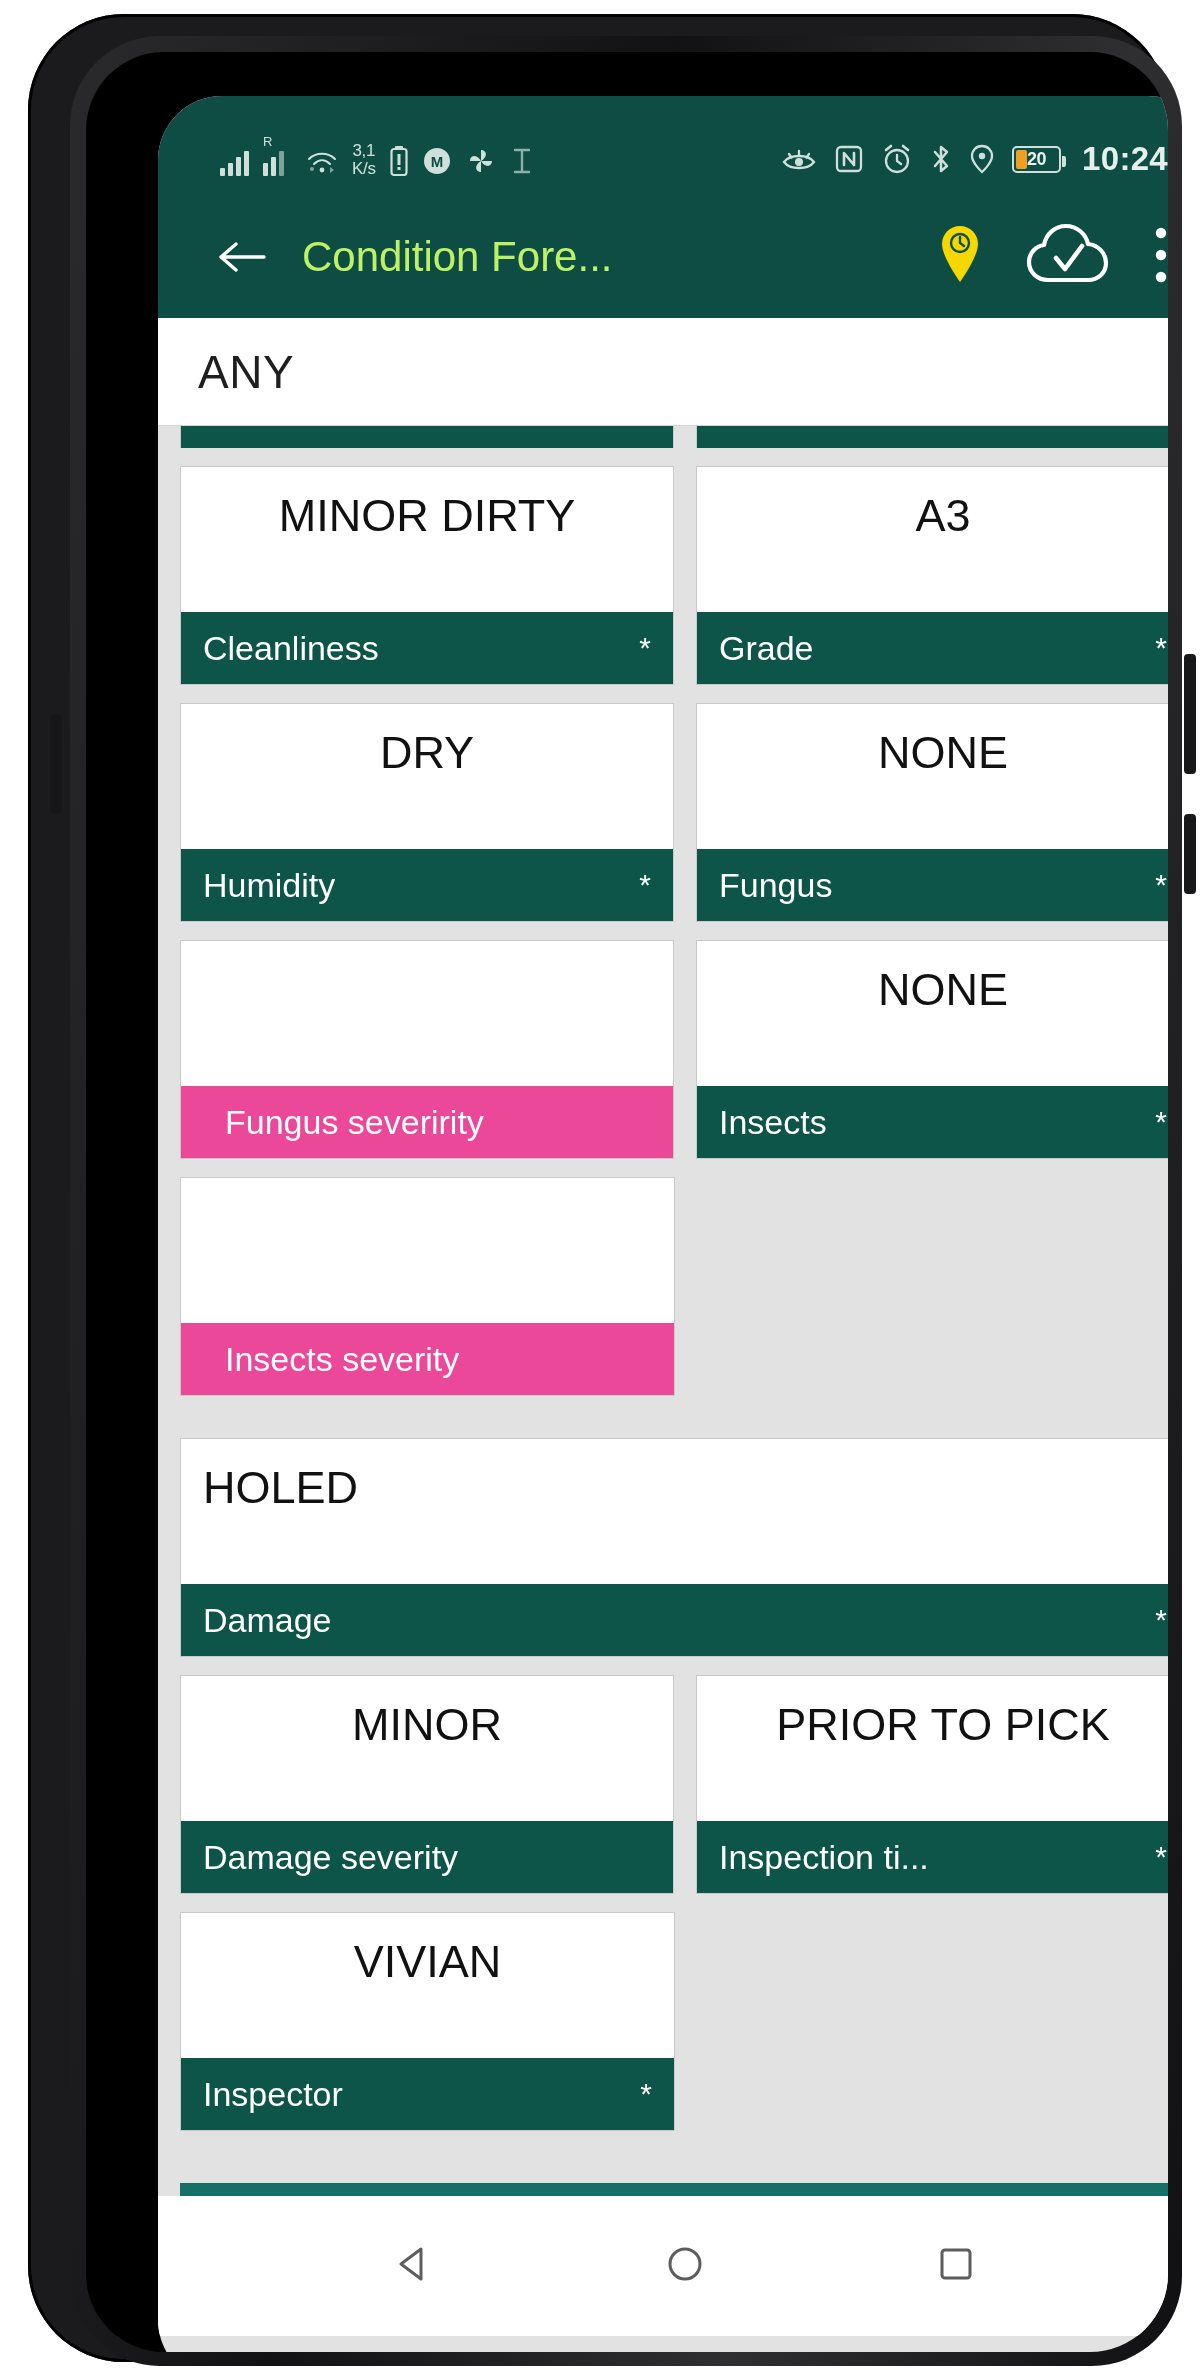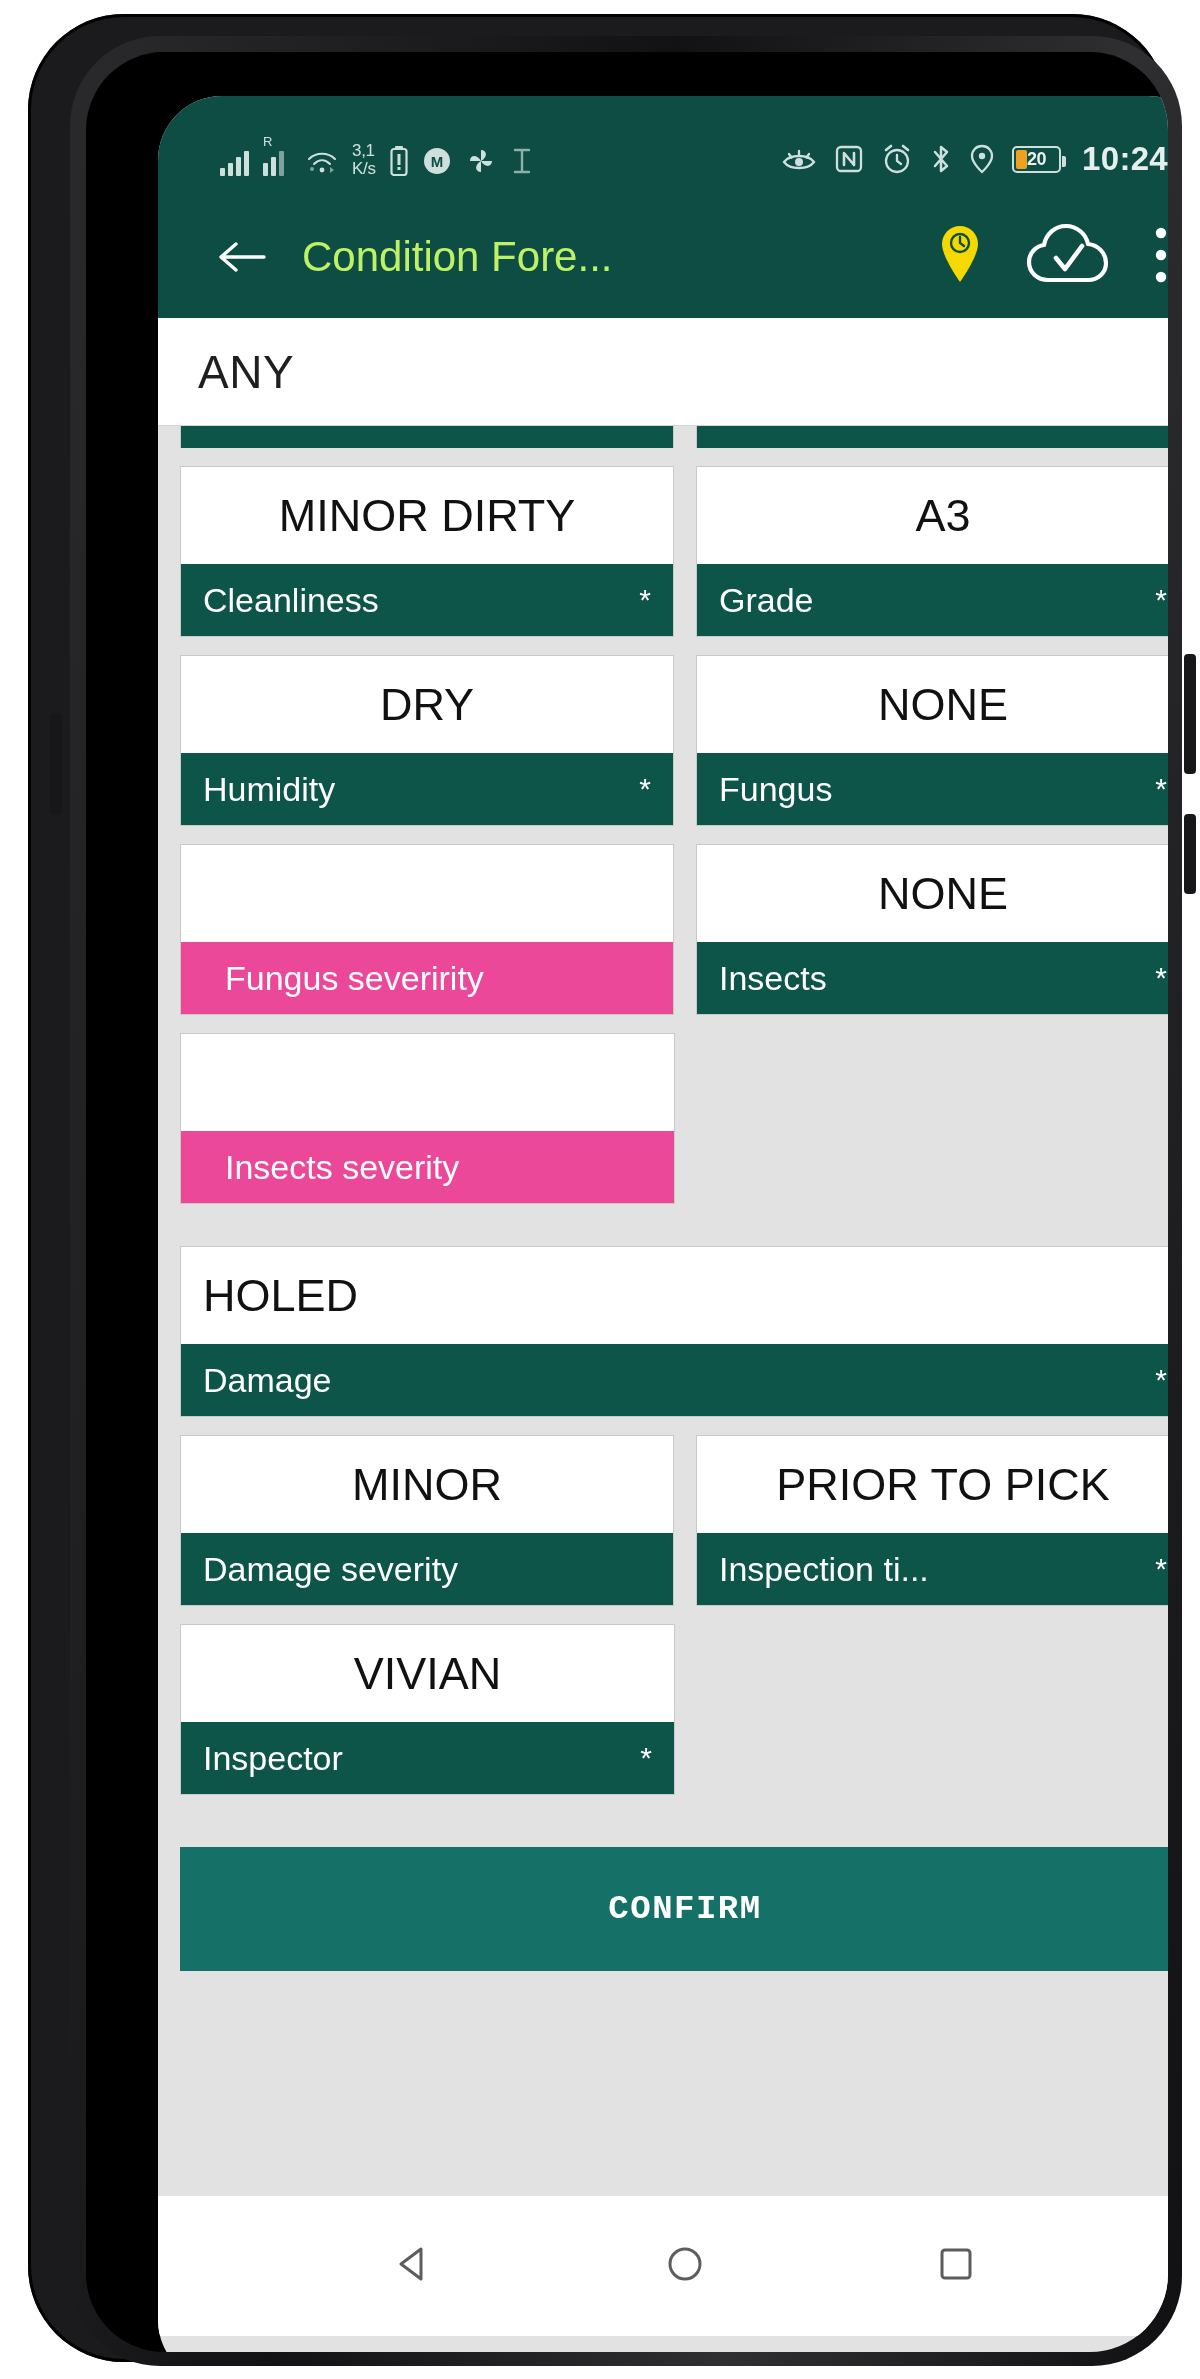--- a/index.html
+++ b/index.html
@@ -77,21 +77,21 @@
   .bars i:nth-child(4){height:25px;}
   .bars.dim i:nth-child(4){ background:#7fa39c; }
 
   .sig-r { position: relative; }
   .sig-r .rlabel {
     position: absolute; top: -15px; left: 0;
     font-size: 13px; line-height: 13px; color: #cfe0dc;
   }
 
   .net-speed {
-    font-size: 17px; line-height: 18px; text-align: left;
+    font-size: 17px; line-height: 18px; text-align: center;
     color: #cfe0dc; letter-spacing: -.3px;
     margin-bottom: -2px;
   }
 
   .ic { display: inline-block; }
   svg.ic { fill: none; stroke: #cfe0dc; stroke-width: 2.1; }
   svg.icf { fill: #cfe0dc; stroke: none; }
 
   #clock-text {
     font-size: 33px; color: #e6efed; margin-left: 4px; letter-spacing: .3px;
@@ -161,20 +161,21 @@
     gap: 22px;
     margin-bottom: 18px;
   }
   .field {
     flex: 1 1 0;
     background: #ffffff;
     border: 1px solid #c9c9c9;
     display: flex;
     flex-direction: column;
     min-width: 0;
+    gap: 48px;
   }
   .field.full { flex: 0 0 100%; margin-top: 24px; }
   .field.blank { background: transparent; border: none; }
 
   .field-value {
     height: 97px;
     background: #ffffff;
     display: flex;
     align-items: center;
     justify-content: center;

